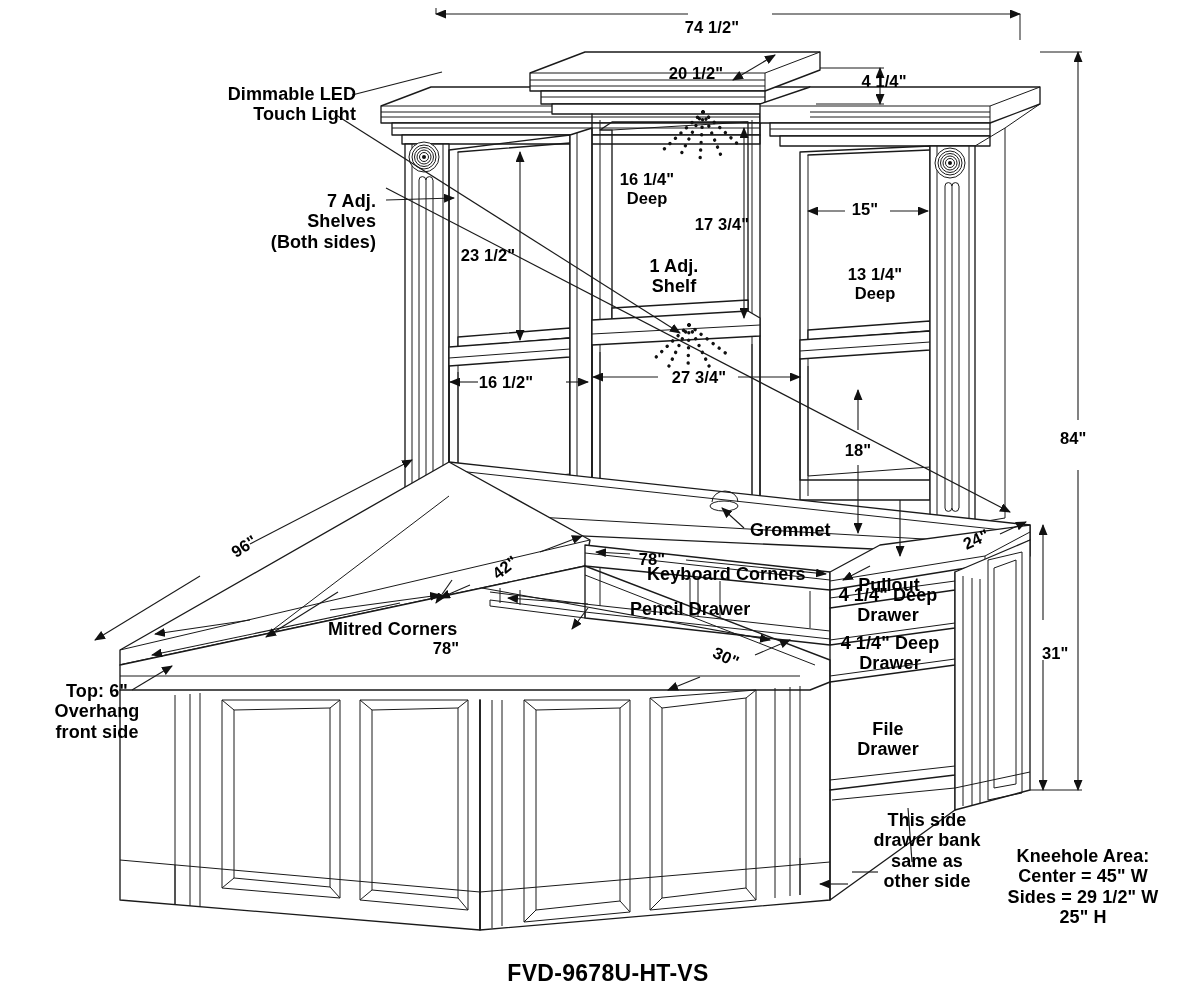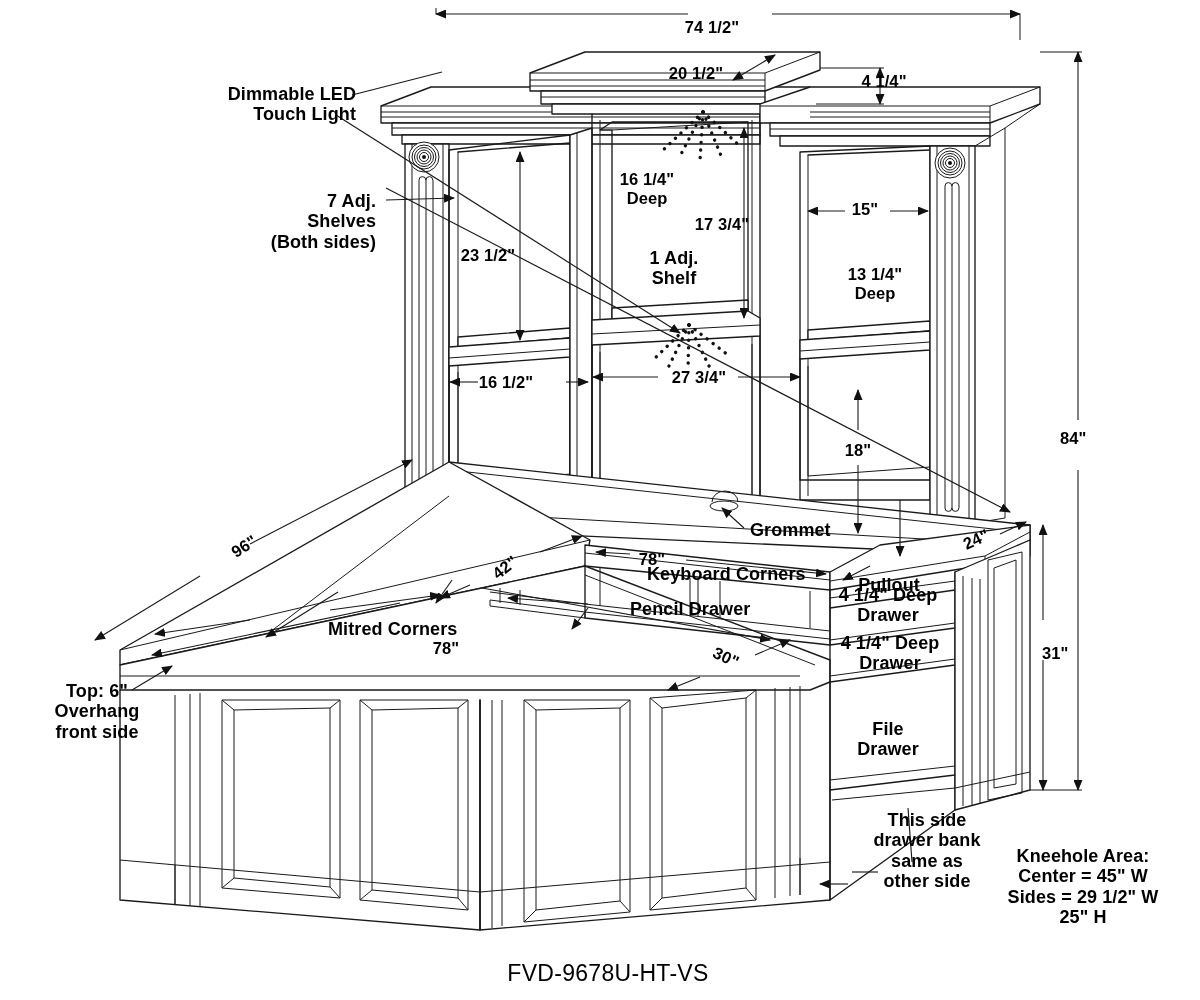--- a/index.html
+++ b/index.html
@@ -18,21 +18,21 @@
   .dim{font-size:16.5px;}
   .note{font-size:18px;}
   .c{text-align:center;}
   .l{text-align:left;}
   .r{text-align:right;}
   .rot-96{transform:rotate(-32.5deg);transform-origin:center center;}
   .rot-42{transform:rotate(-38deg);transform-origin:center center;}
   .rot-30{transform:rotate(25deg);transform-origin:center center;}
   .rot-24{transform:rotate(-25deg);transform-origin:center center;}
   #model-no{position:absolute;left:16px;right:0;bottom:13px;text-align:center;
-            font-size:23px;font-weight:normal;letter-spacing:.3px;color:#000;}
+            font-size:23px;font-weight:bold;letter-spacing:.3px;color:#000;}
 </style>
 </head>
 <body>
 
 <div id="stage">
 
   <svg class="draw" viewBox="0 0 1200 1000">
     <defs>
       <marker id="ah" markerWidth="11" markerHeight="9" refX="10" refY="4.5" orient="auto" markerUnits="userSpaceOnUse">
         <path d="M0,0 L11,4.5 L0,9 z" class="ahead"></path>
@@ -348,21 +348,21 @@
   <div class="lbl dim c" style="left:845px;top:72px;width:78px;">4 1/4"</div>
 
   <div class="lbl note r" style="left:190px;top:84px;width:166px;">Dimmable LED
 Touch Light</div>
   <div class="lbl note r" style="left:200px;top:191px;width:176px;">7 Adj.
 Shelves
 (Both sides)</div>
 
   <div class="lbl dim c" style="left:595px;top:170px;width:104px;">16 1/4"
 Deep</div>
-  <div class="lbl note c" style="left:624px;top:248px;width:100px;">1 Adj.
+  <div class="lbl note c" style="left:624px;top:256px;width:100px;">1 Adj.
 Shelf</div>
   <div class="lbl dim c" style="left:668px;top:215px;width:108px;">17 3/4"</div>
 
   <div class="lbl dim c" style="left:838px;top:200px;width:54px;">15"</div>
   <div class="lbl dim c" style="left:820px;top:265px;width:110px;">13 1/4"
 Deep</div>
 
   <div class="lbl dim c" style="left:433px;top:246px;width:110px;">23 1/2"</div>
   <div class="lbl dim c" style="left:451px;top:373px;width:110px;">16 1/2"</div>
   <div class="lbl dim c" style="left:644px;top:368px;width:110px;">27 3/4"</div>

